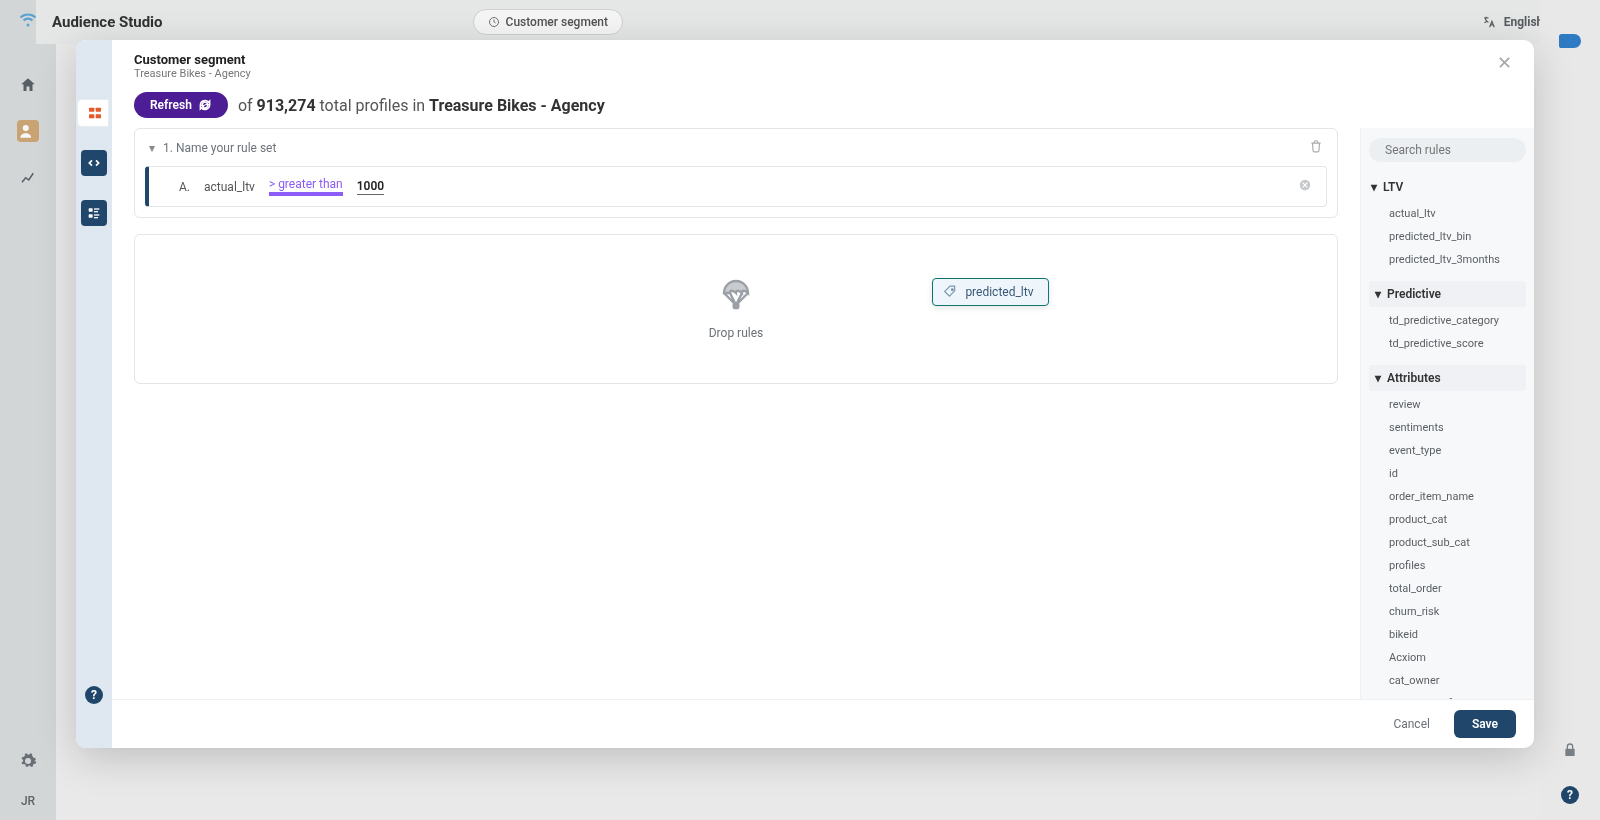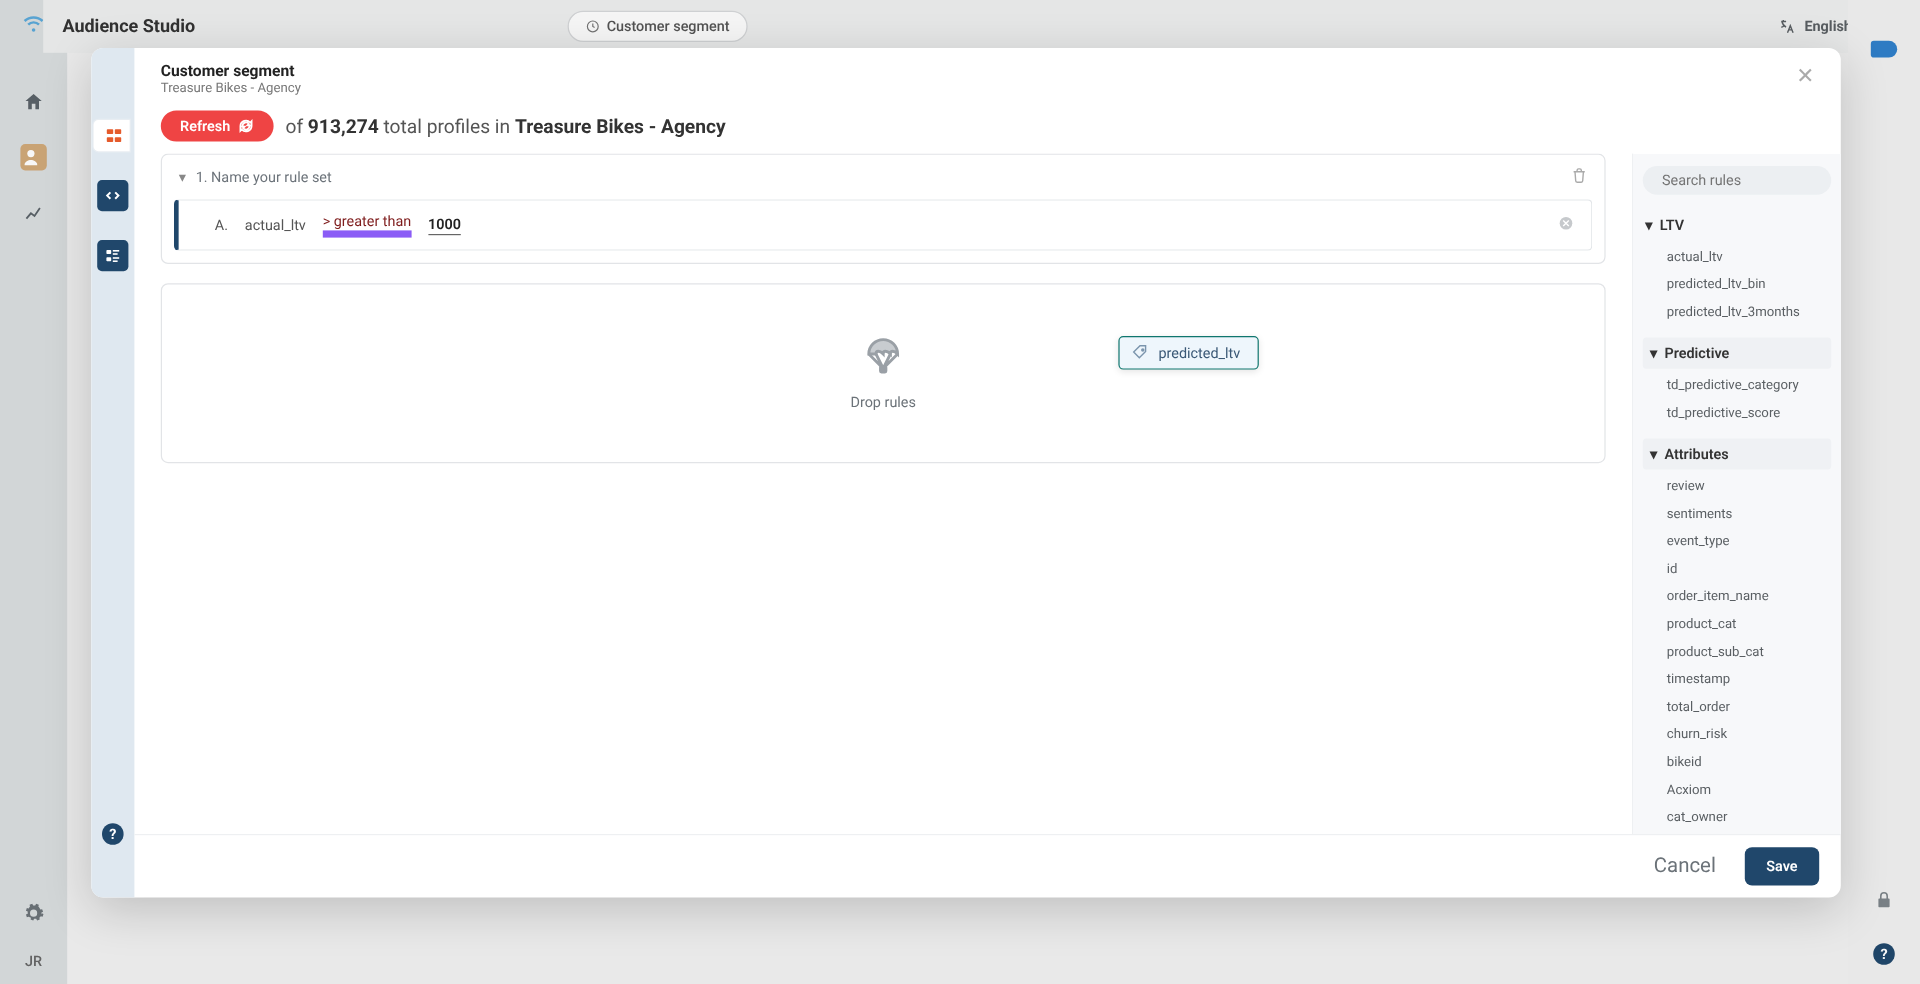--- a/index.html
+++ b/index.html
@@ -57,21 +57,21 @@
 .modal-head {
   padding: 12px 22px 8px; display:flex; align-items:flex-start;
 }
 .modal-head .titles { display:flex; flex-direction:column; }
 .modal-head .t1 { font-size:13px; font-weight:700; color:#222; }
 .modal-head .t2 { font-size:11px; color:#777; }
 .modal-head .close { margin-left:auto; color:#aaa; font-size:18px; cursor:pointer; }
 
 .modal-toolbar { padding: 4px 22px 10px; display:flex; align-items:center; gap:10px; }
 .refresh-btn {
-  background:#ef4444; color:#fff; border:none; border-radius:18px; padding:6px 16px;
+  background:#4c1d95; color:#fff; border:none; border-radius:18px; padding:6px 16px;
   font-size:12px; font-weight:600; display:flex; align-items:center; gap:6px; cursor:pointer;justify-content:flex-end;
 }
 .refresh-btn svg { width:14px; height:14px; }
 .profiles-text { font-size:16px; color:#555; }
 .profiles-text b { color:#333; font-weight:700; }
 
 .modal-body { flex:1; display:flex; min-height:0; }
 
 .builder { flex:1; padding: 0 22px 16px; overflow:auto; }
 
@@ -82,21 +82,21 @@
   display:flex; align-items:center; padding:10px 14px; color:#6c737a; font-size:12px;
 }
 .rule-card .rc-head .chev { margin-right:8px; color:#888; }
 .rule-card .rc-head .trash { margin-left:auto; color:#aaa; cursor:pointer; }
 .rule-row {
   margin:0 10px 10px; border:1px solid #e3e6e9; border-left:4px solid #20476b; border-radius:4px;
   padding:10px 14px; display:flex; align-items:center; gap:14px; font-size:12px; color:#444;
 }
 .rule-row .idx { color:#555; }
 .rule-row .field { color:#555; }
-.rule-row .op { color:#7f1d1d; border-bottom:6px solid #8b5cf6; padding-bottom:1px;text-align:right; }
+.rule-row .op { color:#8b5cf6; border-bottom:4px solid #8b5cf6; padding-bottom:1px;text-align:right; }
 .rule-row .val { color:#222; font-weight:600; border-bottom:1px solid #666; padding-bottom:1px; }
 .rule-row .chev2 { margin-left:2px; color:#888; }
 .rule-row .rm { margin-left:auto; color:#c6c9cc; cursor:pointer; }
 
 .drop-card {
   border:1px solid #e2e4e7; border-radius:6px; background:#fff;
   min-height:150px; display:flex; align-items:center; justify-content:center; position:relative;
   flex-direction:column; color:#888;
 }
 .drop-card .drop-icon { color:#9aa0a6; margin-bottom:8px; }
@@ -125,21 +125,21 @@
   cursor:pointer;
 }
 .rules-panel .group-head.band { background:#eff1f4; border-radius:3px; padding:6px 6px; }
 .rules-panel .items { padding:2px 0 10px; }
 .rules-panel .item { padding:5px 6px 5px 20px; color:#5a5f63; font-size:11px; cursor:grab; border-radius:3px; }
 
 
 .modal-footer {
   border-top:1px solid #eef0f2; padding:10px 18px; display:flex; justify-content:flex-end; gap:14px;
 }
-.btn-cancel { background:transparent; border:none; color:#6b7278; font-size:17px; cursor:pointer; padding:6px 10px; }
+.btn-cancel { background:transparent; border:none; color:#6b7278; font-size:12px; cursor:pointer; padding:6px 10px; }
 .btn-save {
   background:#20476b; color:#fff; border:none; border-radius:6px; font-size:12px; font-weight:600;
   padding:7px 18px; cursor:pointer;
 }
 
 .help-circle {
   width:18px; height:18px; border-radius:50%; background:#20476b; color:#fff; font-size:12px; font-weight:700;
   display:flex; align-items:center; justify-content:center;
 }
 </style>
@@ -341,21 +341,21 @@
               <span>Attributes</span>
             </div>
             <div class="items">
               <div class="item">review</div>
               <div class="item">sentiments</div>
               <div class="item">event_type</div>
               <div class="item">id</div>
               <div class="item">order_item_name</div>
               <div class="item">product_cat</div>
               <div class="item">product_sub_cat</div>
-              <div class="item">timestamp</div>
+              <div class="item">profiles</div>
               <div class="item">total_order</div>
               <div class="item">churn_risk</div>
               <div class="item">bikeid</div>
               <div class="item">Acxiom</div>
               <div class="item">cat_owner</div>
               <div class="item">channel_preferene</div>
             </div>
           </div>
       </div>
     </div>

